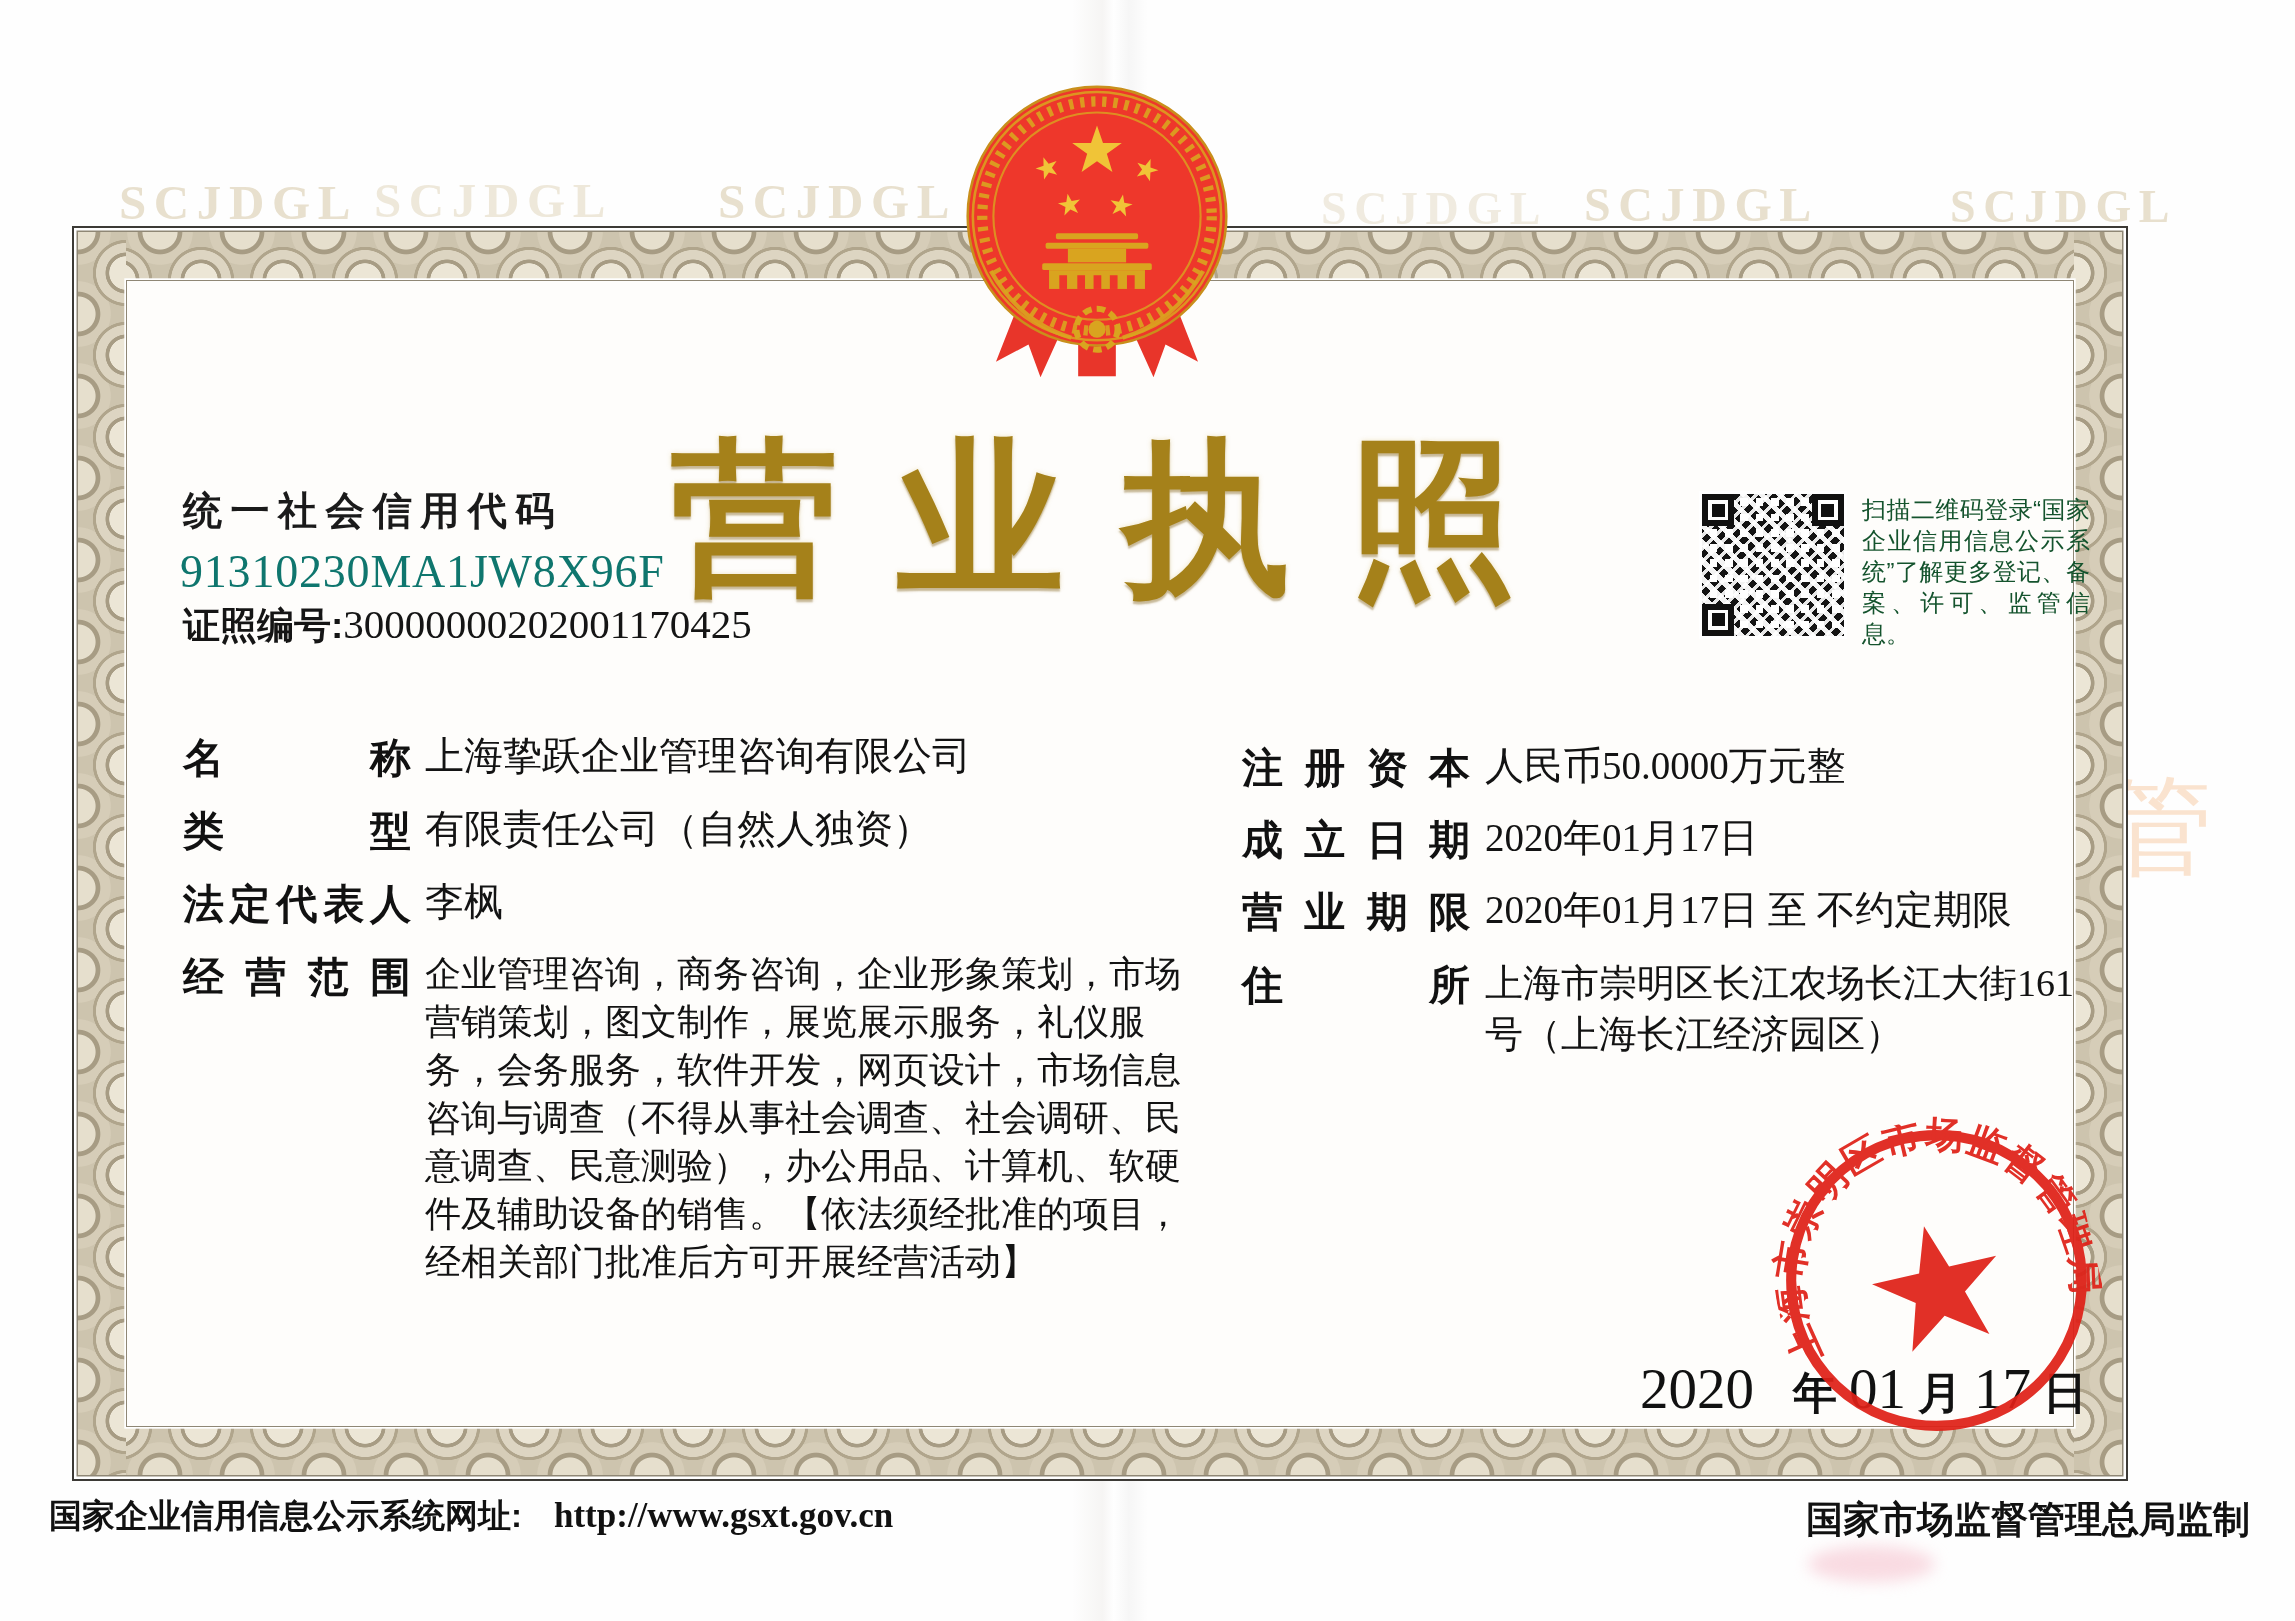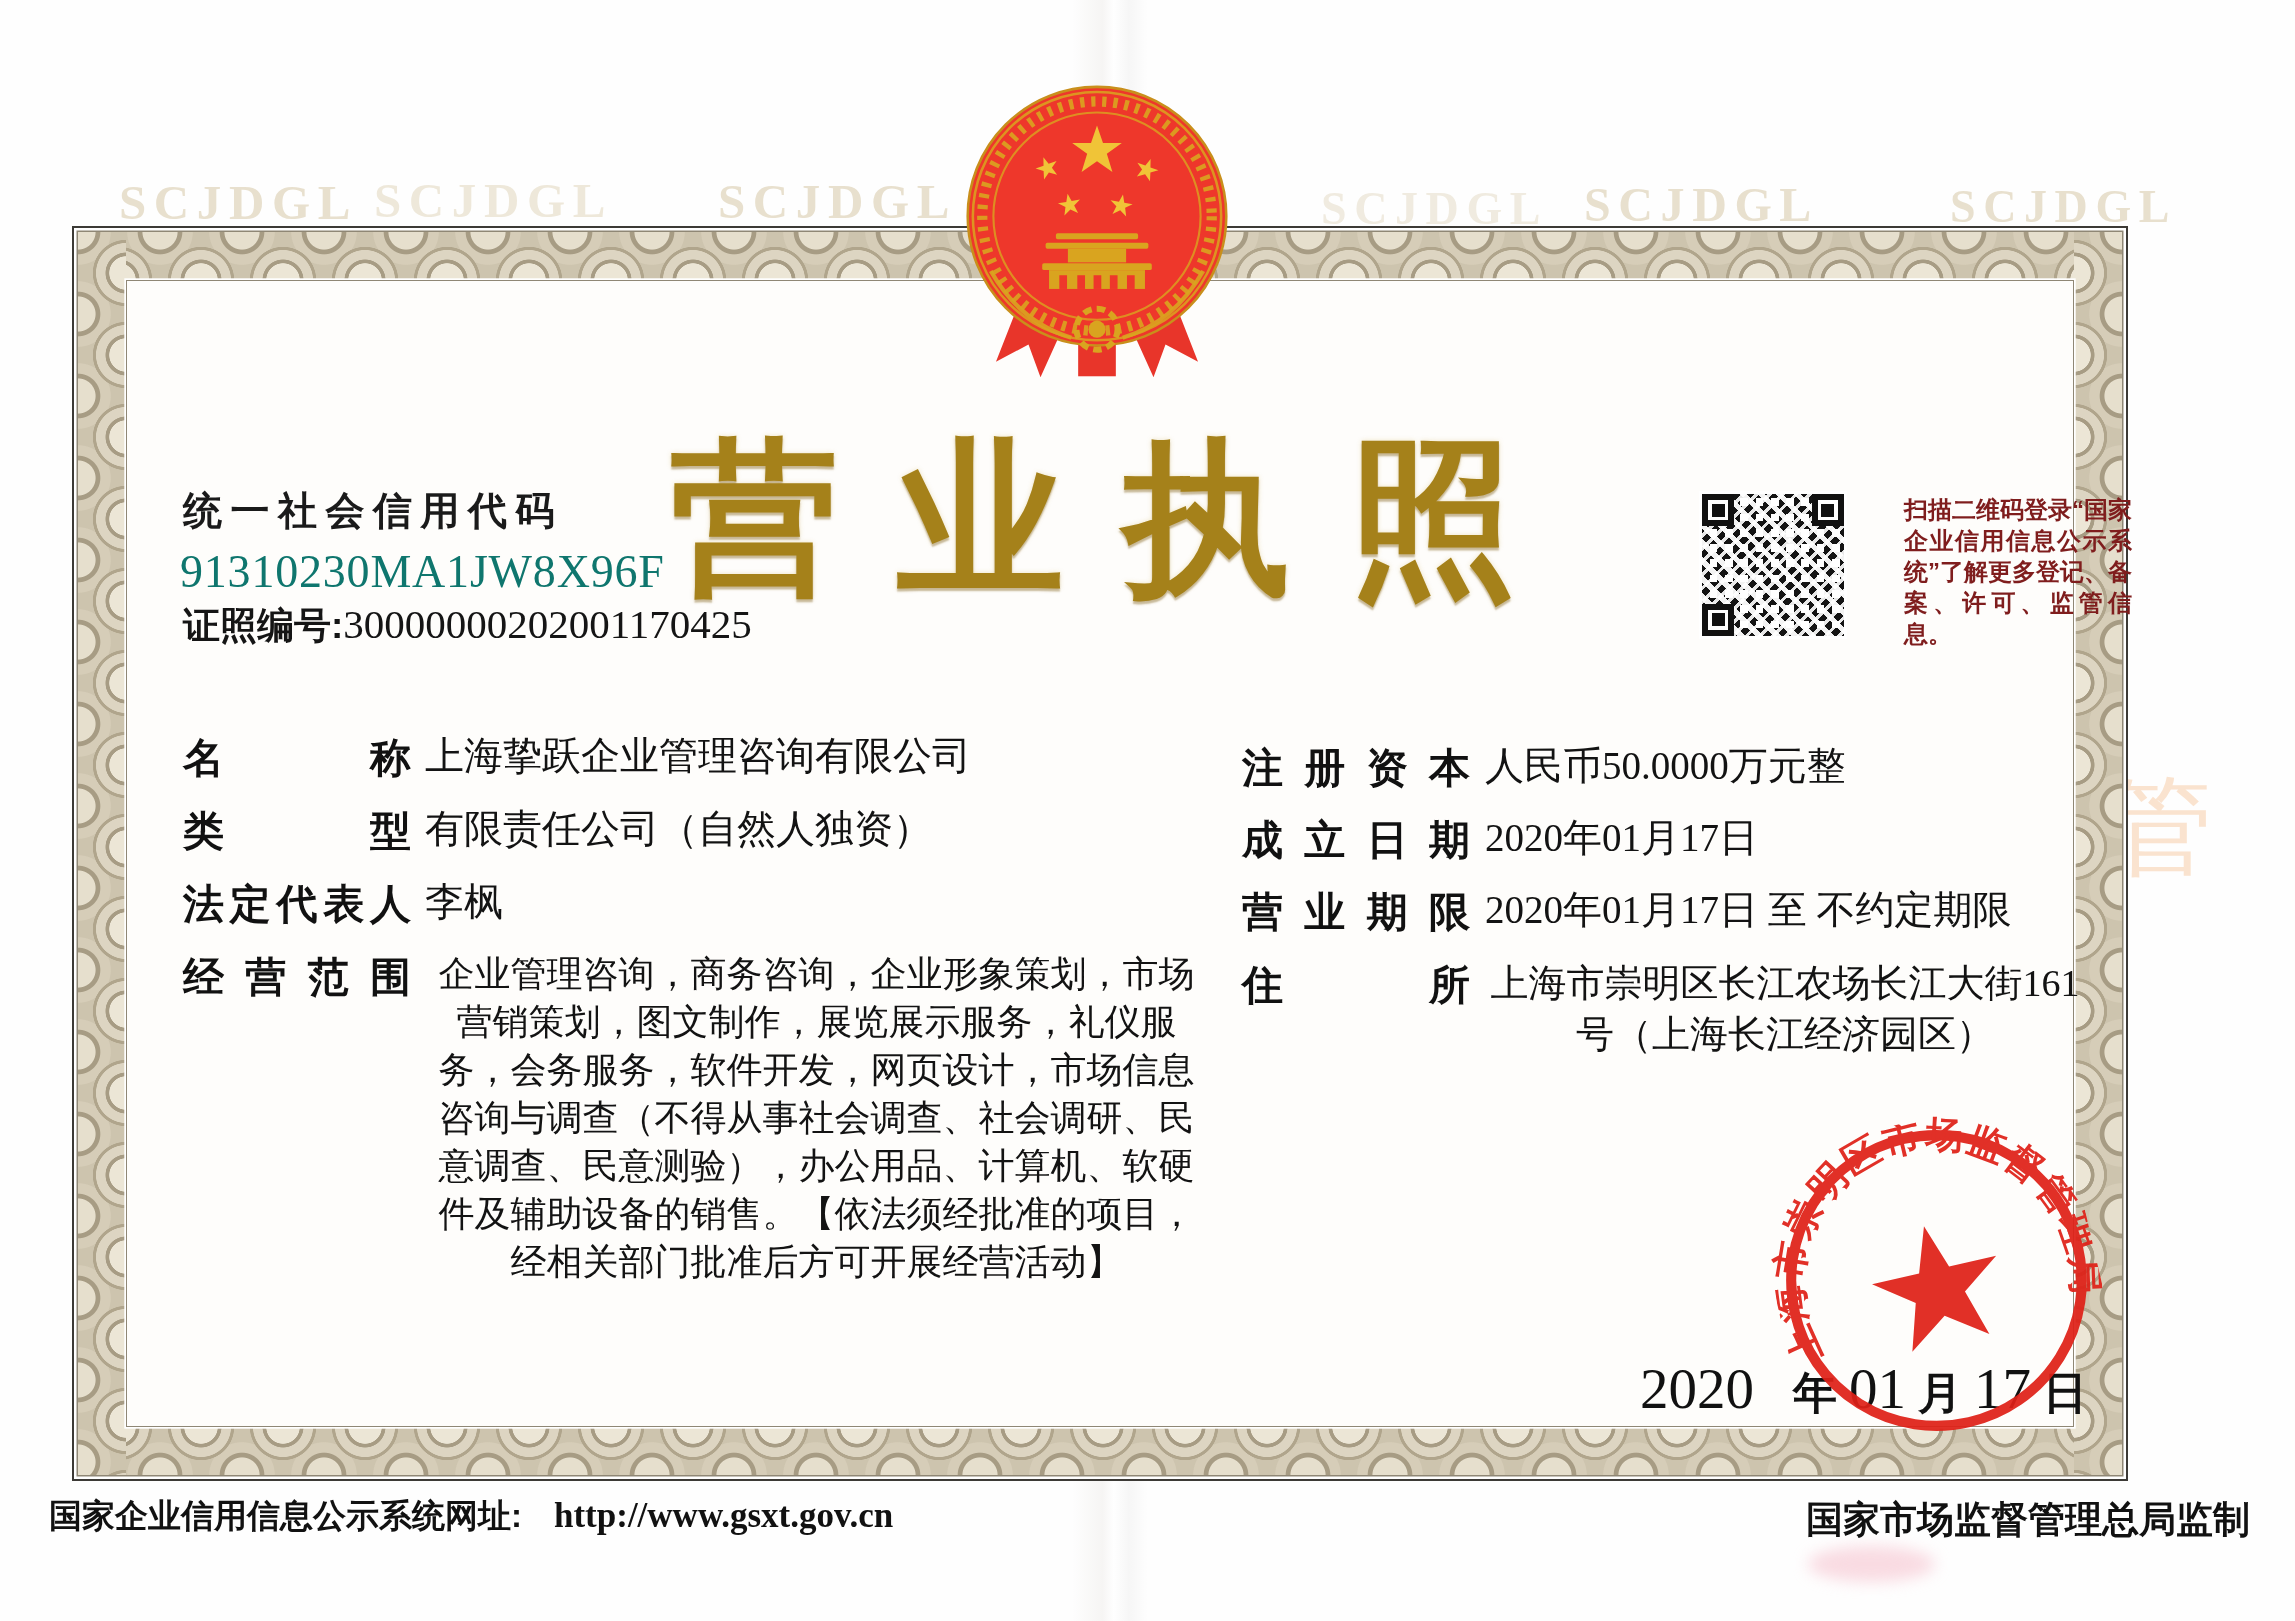--- a/index.html
+++ b/index.html
@@ -54,25 +54,25 @@
       repeating-linear-gradient(45deg, rgba(255,255,255,0.95) 0 5.1px, rgba(255,255,255,0) 5.1px 12.7px),
       repeating-linear-gradient(135deg, rgba(255,255,255,0.9) 0 3.4px, rgba(255,255,255,0) 3.4px 9.3px),
       repeating-linear-gradient(0deg,#141414 0 7.6px,rgba(0,0,0,0) 7.6px 15.3px),
       repeating-linear-gradient(90deg,#141414 0 7.6px,#ffffff 7.6px 15.3px);}
   .qr-finder{position:absolute;width:32px;height:32px;border:6.8px solid #111;background:#fff;box-sizing:border-box;}
   .qr-finder::after{content:"";position:absolute;inset:3.4px;background:#111;}
   .qr-finder.tl{left:0;top:0;}
   .qr-finder.tr{right:0;top:0;}
   .qr-finder.bl{left:0;bottom:0;}
   .qr-caption{position:absolute;left:1862px;top:494px;width:228px;z-index:3;
-    font-weight:bold;font-size:24px;line-height:31px;color:#7f1d1d;word-break:break-all;text-align:justify;margin-left:42px;}
+    font-weight:normal;font-size:24px;line-height:31px;color:#14532d;word-break:break-all;text-align:justify;}
   
   .flabel{position:absolute;width:228px;font-weight:bold;font-size:41px;color:#111;z-index:3;}
   .spread{display:flex;justify-content:space-between;}
-  .fvalue{position:absolute;font-family:"Liberation Serif",serif;font-size:39px;color:#131313;z-index:3;word-break:break-all;line-height:49px;text-align:center;}
+  .fvalue{position:absolute;font-family:"Liberation Serif",serif;font-size:39px;color:#131313;z-index:3;word-break:break-all;line-height:49px;}
   .lc .flabel{left:183px;}
   .lc .fvalue{left:425px;}
   .rc .flabel{left:1242px;}
   .rc .fvalue{left:1485px;}
   .row-l0{top:731px;} .row-l1{top:804px;} .row-l2{top:877px;} .row-l3{top:950px;}
   .row-r0{top:741px;} .row-r1{top:813px;}  .row-r2{top:885px;} .row-r3{top:958px;}
   .val-scope{width:783px;font-size:36px;line-height:48px;}
   .val-addr{width:600px;font-size:38px;line-height:51px;}
   
   .reg-label{position:absolute;left:1516px;top:1298px;z-index:3;font-weight:bold;font-size:51px;letter-spacing:37px;color:#111;white-space:nowrap;}

